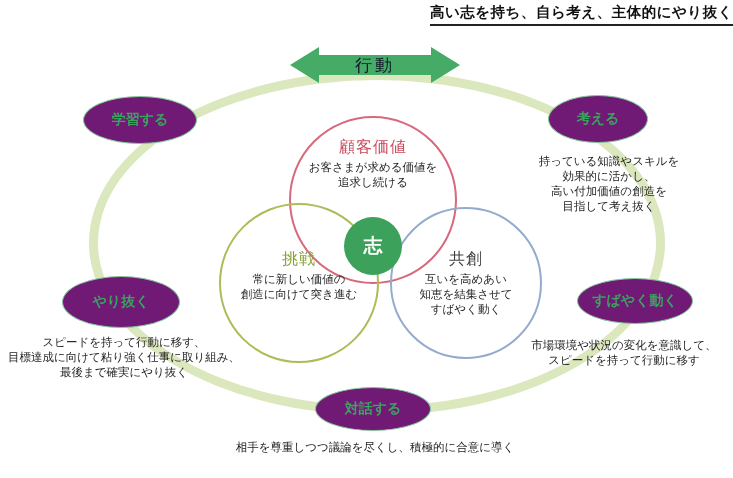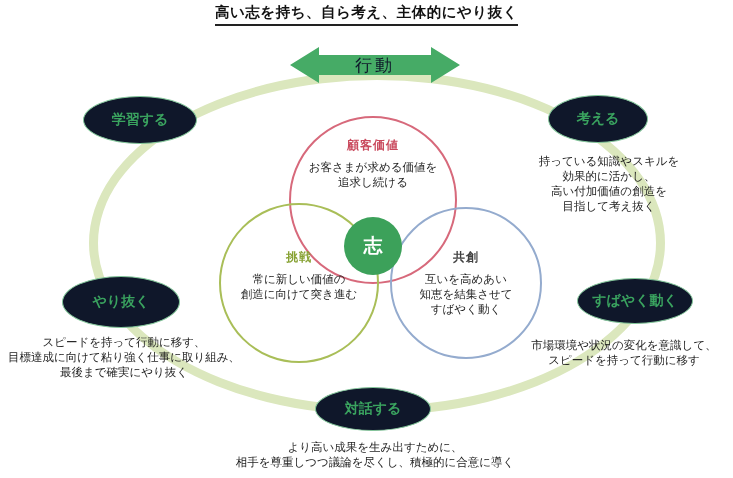--- a/index.html
+++ b/index.html
@@ -3,21 +3,21 @@
 <meta charset="utf-8">
 <style>
   html,body { margin:0; padding:0; background:#ffffff; }
   .stage {
     position:relative; width:733px; height:478px; background:#ffffff;
     font-family:"DejaVu Sans", sans-serif; overflow:hidden;
   }
   .abs { position:absolute; }
 
   
-  .title-wrap { left:0; top:2px; width:733px; text-align:center; z-index:8; }
+  .title-wrap { left:0; top:2px; width:733px; text-align:right; z-index:8; }
   .title {
     display:inline-block; font-size:14.5px; font-weight:bold; color:#111;
     border-bottom:2px solid #222; padding-bottom:2px; letter-spacing:0.5px;
   }
 
   
   .outer-ring {
     left:89px; top:71px; width:576px; height:344px;
     border:9px solid #dbe7bd; border-radius:50%; box-sizing:border-box; z-index:1;
   }
@@ -25,21 +25,21 @@
   
   .banner-svg { left:290px; top:47px; width:170px; height:36px; z-index:3; }
   .banner-label {
     left:290px; top:47px; width:170px; height:36px; z-index:4;
     display:flex; align-items:center; justify-content:center;
     color:#0f172a; font-weight:normal; font-size:17px; letter-spacing:3px;
   }
 
   
   .ellipse-node {
-    border-radius:50%; background:#0f172a; border:1.5px solid #84c79b;
+    border-radius:50%; background:#701a75; border:1.5px solid #84c79b;
     display:flex; align-items:center; justify-content:center;
     font-weight:bold; font-size:14px; color:#3aa35f; z-index:3; box-sizing:border-box;
   }
   .node-learn    { left:83px;  top:96px;  width:114px; height:48px; }
   .node-think    { left:548px; top:95px;  width:100px; height:48px; }
   .node-persist  { left:62px;  top:276px; width:118px; height:52px; }
   .node-quick    { left:577px; top:278px; width:116px; height:46px; }
   .node-dialogue { left:315px; top:387px; width:116px; height:44px; }
 
   
@@ -49,21 +49,21 @@
   .venn-cocreate  { left:390px; top:207px; width:152px; height:152px; border:2px solid #94abce; }
 
   
   .center-circle {
     left:344px; top:217px; width:58px; height:58px; border-radius:50%;
     background:#3ca15a; color:#ffffff; font-weight:bold; font-size:19px;
     display:flex; align-items:center; justify-content:center; z-index:5;
   }
 
   
-  .vlabel { text-align:center; font-weight:bold; font-size:12px; z-index:6; letter-spacing:1px; }
+  .vlabel { text-align:center; font-weight:normal; font-size:16px; z-index:6; letter-spacing:1px; }
   .vlabel-customer  { left:289px; top:137px; width:168px; color:#c9485c; }
   .vlabel-challenge { left:219px; top:249px; width:160px; color:#87a233; }
   .vlabel-cocreate  { left:390px; top:249px; width:152px; color:#404040; }
 
   
   .desc {
     text-align:center; font-size:11.5px; line-height:15px; color:#1f1f1f;
     z-index:6; font-weight:500;
   }
   .desc-customer  { left:268px; top:160px; width:210px;font-family:Liberation Serif, serif; }
@@ -142,17 +142,16 @@
   <div class="abs desc desc-persist">
     <div>スピードを持って行動に移す、</div>
     <div>目標達成に向けて粘り強く仕事に取り組み、</div>
     <div>最後まで確実にやり抜く</div>
   </div>
   <div class="abs desc desc-quick">
     <div>市場環境や状況の変化を意識して、</div>
     <div>スピードを持って行動に移す</div>
   </div>
   <div class="abs desc desc-dialogue">
-    <div>より高い成果を生み出すために、</div>
     <div>相手を尊重しつつ議論を尽くし、積極的に合意に導く</div>
   </div>
 
 </div>
 
 </body></html>

